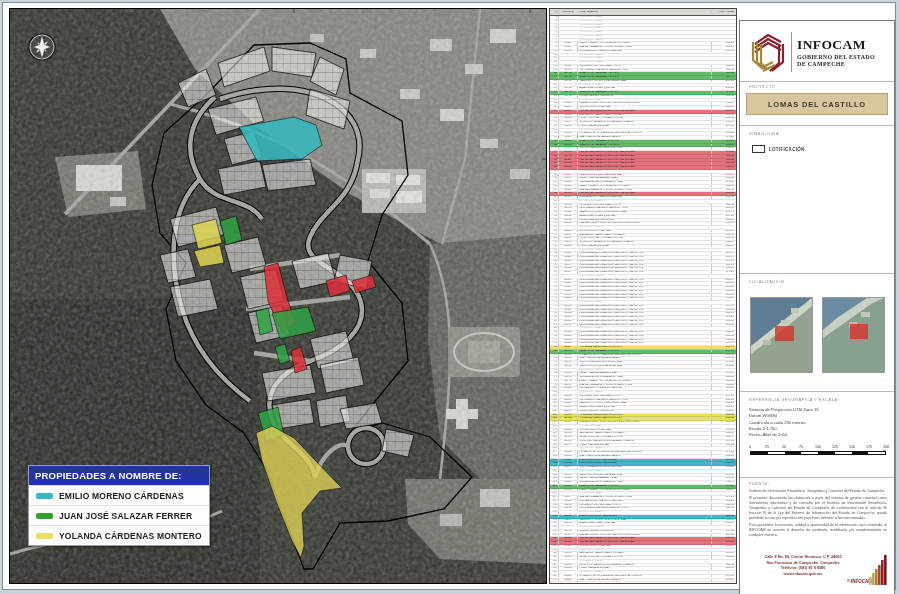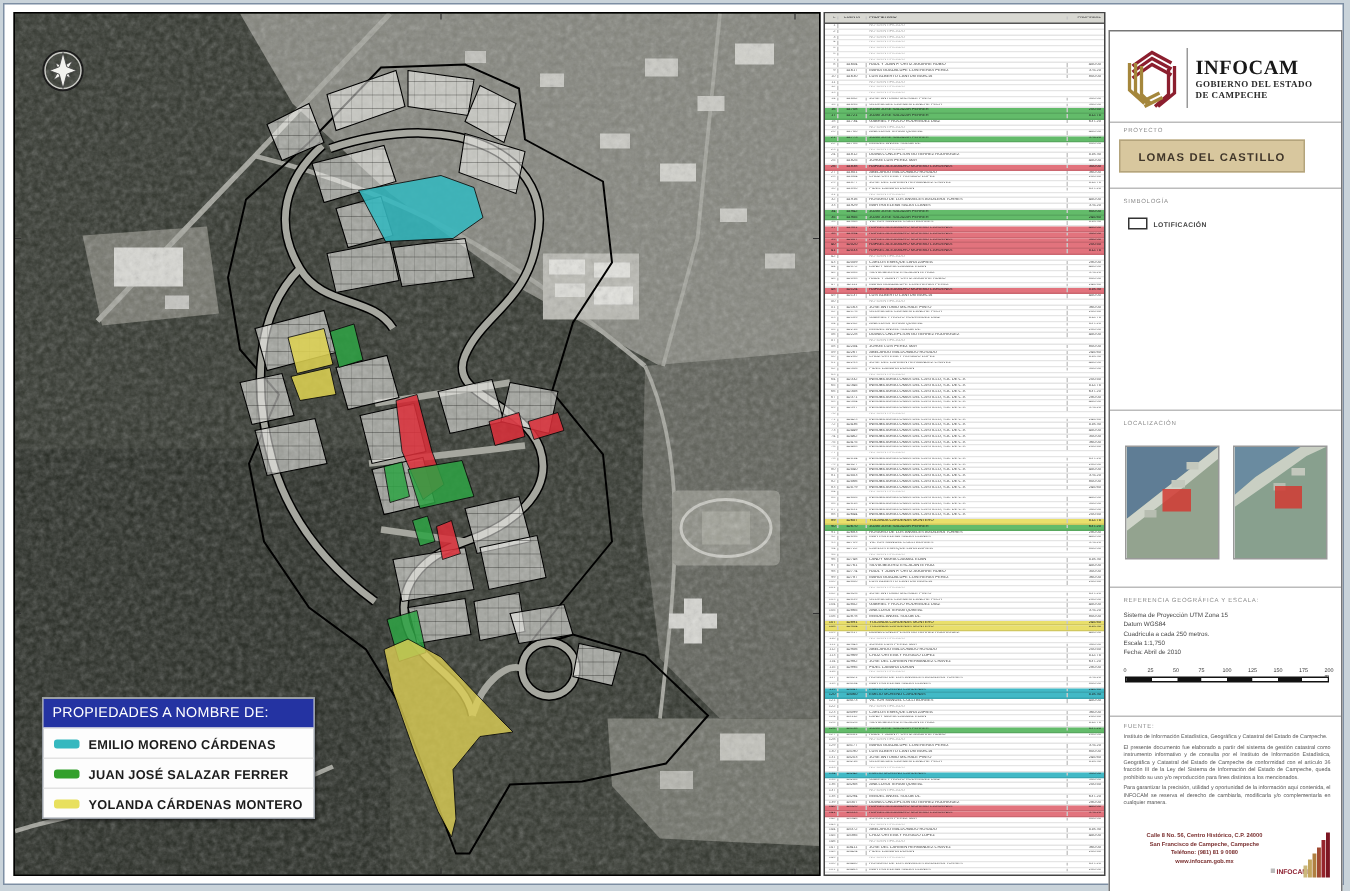--- a/index.html
+++ b/index.html
@@ -5,21 +5,21 @@
   html,body{margin:0;padding:0;}
   body{width:900px;height:594px;background:#c9d3da;position:relative;font-family:"Liberation Sans",sans-serif;overflow:hidden;}
   .sheet{position:absolute;left:2px;top:2px;width:894px;height:588px;background:#ffffff;border:1px solid #7d8ea3;box-sizing:border-box;}
 
   
   .map-frame{position:absolute;left:6px;top:5px;width:538px;height:576px;border:1px solid #000;box-sizing:border-box;background:#30342c;overflow:hidden;}
   .map-frame svg{display:block;}
 
   
   .legend-box{position:absolute;left:18px;top:456px;width:180px;background:#fdfdfd;border:1px solid #9aa0a8;box-shadow:1px 1px 2px rgba(0,0,0,.5);}
-  .legend-head{background:#2433a2;color:#fff;font-weight:normal;font-size:9.5px;padding:4px 6px;letter-spacing:.2px;}
+  .legend-head{background:#2433a2;color:#fff;font-weight:bold;font-size:9.5px;padding:4px 6px;letter-spacing:.2px;}
   .legend-item{display:flex;align-items:center;gap:6px;padding:4.5px 7px;border-top:1px solid #e2e2e2;}
   .legend-sw{width:17px;height:6px;border-radius:2px;flex:0 0 auto;}
   .legend-lb{font-size:8.5px;font-weight:bold;color:#1c1c1c;letter-spacing:.2px;white-space:nowrap;}
 
   
   .table-panel{position:absolute;left:546px;top:5px;width:188px;height:576px;border:1px solid #444;box-sizing:border-box;background:#fff;display:flex;flex-direction:column;}
   .thead{display:flex;background:#d8d8d2;border-bottom:1px solid #555;font-size:3.1px;font-weight:bold;color:#111;flex:0 0 6px;align-items:center;}
   .tbody{flex:1 1 auto;display:flex;flex-direction:column;overflow:hidden;}
   .trow{display:flex;flex:1 1 0;border-bottom:1px solid rgba(0,0,0,.10);align-items:center;overflow:hidden;background:#fff;}
   .c{display:block;overflow:hidden;white-space:nowrap;line-height:1;font-size:2.7px;color:#3c3c3c;}
@@ -34,21 +34,21 @@
   
   .right-panel{position:absolute;left:736px;top:17px;width:156px;height:576px;border:1px solid #777;box-sizing:border-box;background:#fff;}
   .hr{position:absolute;left:0;width:100%;height:0;border-top:1px solid #bbb;}
   .logo-row{position:absolute;left:6px;top:6px;width:142px;height:50px;display:flex;align-items:center;}
   .logo-big{flex:0 0 44px;height:46px;}
   .logo-div{flex:0 0 1px;height:40px;background:#999;margin:0 5px 0 1px;}
   .mast{display:flex;flex-direction:column;justify-content:center;}
   .mast-title{font-family:"Liberation Serif",serif;font-weight:bold;font-size:13.5px;color:#181818;letter-spacing:.4px;}
   .mast-sub{font-family:"Liberation Serif",serif;font-weight:bold;font-size:6px;color:#2a2a2a;letter-spacing:.3px;margin-top:1px;}
   .sec-label{position:absolute;left:9px;font-size:4px;color:#8a8a8a;letter-spacing:.5px;}
-  .project-bar{position:absolute;left:6px;top:72px;width:124px;height:22px;background:#d8c79e;border:1px solid #b4a47c;box-sizing:border-box;display:flex;align-items:center;justify-content:center;}
+  .project-bar{position:absolute;left:6px;top:72px;width:142px;height:22px;background:#d8c79e;border:1px solid #b4a47c;box-sizing:border-box;display:flex;align-items:center;justify-content:center;}
   .project-bar span{font-size:7.5px;font-weight:bold;color:#40362a;letter-spacing:.8px;}
   .symb-row{position:absolute;left:12px;top:124px;display:flex;align-items:center;gap:4px;}
   .symb-box{width:11px;height:6px;border:1px solid #333;background:#fff;}
   .symb-lb{font-size:4.5px;font-weight:bold;color:#444;letter-spacing:.3px;}
   .locmap{position:absolute;top:276px;width:63px;height:76px;border:1px solid #999;box-sizing:border-box;overflow:hidden;}
   .ref-lines{position:absolute;left:9px;top:386px;width:138px;}
   .ref-line{font-size:4.2px;color:#444;line-height:1.5;}
   .scale-wrap{position:absolute;left:10px;top:424px;width:136px;}
   .scale-ticks{position:relative;height:5px;}
   .scale-ticks span{position:absolute;top:0;font-size:3.6px;color:#333;transform:translateX(-50%);}

